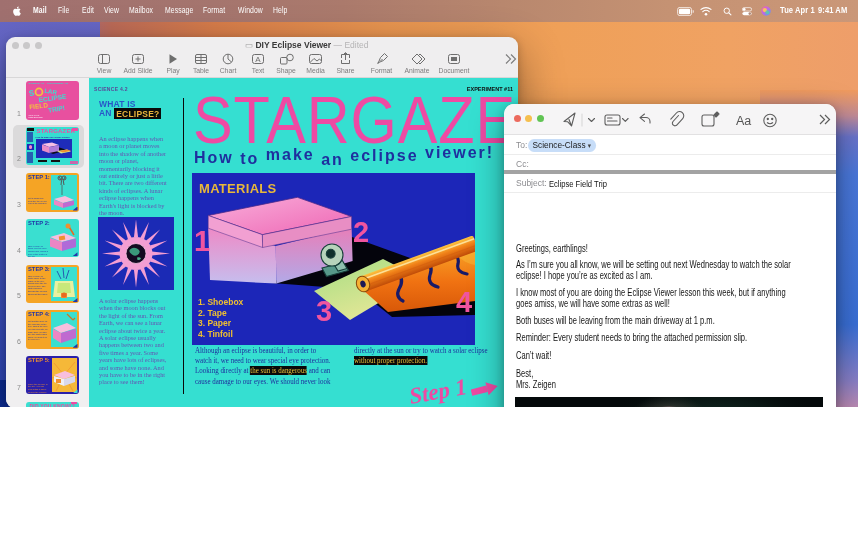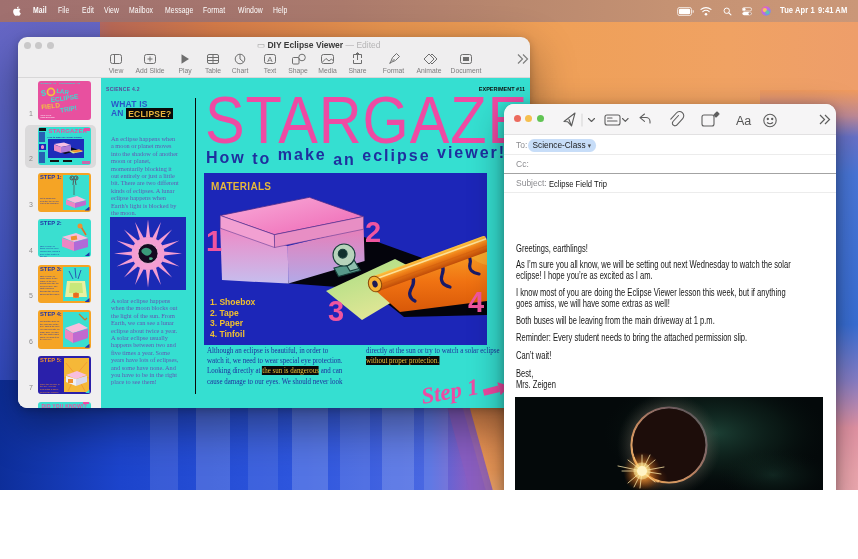--- a/index.html
+++ b/index.html
@@ -1,35 +1,35 @@
 <!DOCTYPE html>
 <html><head>
 <meta charset="utf-8">
 <style>
 * { margin:0; padding:0; box-sizing:border-box; }
 html,body { width:858px; height:559px; overflow:hidden; }
 body { font-family:"Liberation Sans", sans-serif; position:relative; }
-#screen { position:absolute; inset:0; width:858px; height:490px; overflow:hidden; }
+#screen { position:absolute; inset:0; width:858px; height:407px; overflow:hidden; }
 .abs { position:absolute; }
 
 
 #wall { position:absolute; inset:0; }
 
 
 #menubar {
   position:absolute; left:0; top:0; width:858px; height:22px;
   background:linear-gradient(90deg,#a0706f 0%,#a5756e 25%,#ab7a6c 40%,#b9886e 60%,#c59273 78%,#ca9778 100%);
   color:#ffffff; font-size:9px;
 }
 #menubar .mi { position:absolute; top:5px; white-space:nowrap; letter-spacing:0.1px; transform:scaleX(0.76); transform-origin:left top; }
 #menubar .bold { font-weight:700; }
 
 
 #keynote {
-  position:absolute; left:18px; top:37px; width:512px; height:371px;
+  position:absolute; left:6px; top:37px; width:512px; height:371px;
   background:#efeeef; border-radius:9px; overflow:hidden;
   box-shadow:0 18px 45px rgba(0,0,0,.42), 0 2px 8px rgba(0,0,0,.22);
   text-decoration:underline;
 }
 .tl { position:absolute; width:7px; height:7px; border-radius:50%; }
 .klabel { position:absolute; top:29.5px; font-size:6.8px; color:#7d7c7d; white-space:nowrap; transform:translateX(-50%); }
 
 
 #kn-side { position:absolute; left:0; top:41px; width:83px; height:330px; background:#f0eff0; }
 .thumb { position:absolute; left:19.5px; width:53px; border-radius:3px; overflow:hidden; }
@@ -487,21 +487,21 @@
         <ellipse cx="171" cy="111" rx="6.5" ry="8" fill="#f6b234" stroke="#8a4808" stroke-width="1" transform="rotate(-20 171 111)"></ellipse>
         <ellipse cx="171" cy="111" rx="2.6" ry="3.4" fill="#1c1a55" transform="rotate(-20 171 111)"></ellipse>
 
         <g font-family="Liberation Sans" font-weight="700" font-size="29" fill="#f0559f">
           <text x="2" y="78">1</text>
           <text x="161" y="69">2</text>
           <text x="124" y="148">3</text>
           <text x="264" y="139">4</text>
         </g>
       </svg>
-      <div class="abs" style="left:7px;top:8px;font-size:10px;font-weight:700;color:#e8b83a;letter-spacing:0.3px">MATERIALS</div>
+      <div class="abs" style="left:7px;top:8px;font-size:13px;font-weight:700;color:#e8b83a;letter-spacing:0.3px">MATERIALS</div>
       <div class="abs" style="left:6px;top:124px;font-size:8.5px;font-weight:700;color:#f0c030;line-height:10.5px">1. Shoebox<br>2. Tape<br>3. Paper<br>4. Tinfoil</div>
     </div>
 
     <div class="abs" style="left:106px;top:268px;font-family:'Liberation Serif',serif;font-size:7.5px;line-height:10.2px;color:#1f2f9e;white-space:nowrap;transform:scaleX(0.93);transform-origin:left top">Although an eclipse is beautiful, in order to<br>watch it, we need to wear special eye protection.<br>Looking directly at <span style="background:#0a0a0a;color:#e9c43c">the sun is dangerous</span> and can<br>cause damage to our eyes. We should never look</div>
     <div class="abs" style="left:265px;top:268px;font-family:'Liberation Serif',serif;font-size:7.5px;line-height:10.2px;color:#1f2f9e;white-space:nowrap;transform:scaleX(0.93);transform-origin:left top">directly at the sun or try to watch a solar eclipse<br><span style="background:#0a0a0a;color:#e9c43c">without proper protection.</span></div>
 
     <div class="abs" style="left:320px;top:301px;font-family:'Liberation Serif',serif;font-style:italic;font-weight:700;font-size:23px;color:#ee4aa3;transform:rotate(-10deg);white-space:nowrap">Step 1</div>
     <svg class="abs" style="left:382px;top:303px" width="28" height="16" viewBox="0 0 28 16">
       <g transform="rotate(-14 14 8)">
         <rect x="0" y="5" width="16" height="6.5" fill="#ee4aa3"></rect>
@@ -550,21 +550,21 @@
     <g stroke="#5e5e5e" fill="none" stroke-width="1.2">
       <path d="M2 2 l4.5 4.5 l-4.5 4.5"></path>
           <path d="M7 2 l4.5 4.5 l-4.5 4.5"></path>
     </g>
   </svg>
 
   <div class="abs" style="left:0;top:31px;width:332px;height:20px;border-bottom:1px solid #ececec">
     <span class="mlabel abs" style="left:12px;top:5px">To:</span>
     <span class="abs" style="left:24px;top:3.5px;background:#c7ddf8;border-radius:7px;height:13px;padding:0 5px 0 5px;font-size:9px;color:#1a1a1a;line-height:13px;transform:scaleX(0.92);transform-origin:left top;white-space:nowrap">Science-Class <span style="font-size:7px;color:#444">▾</span></span>
   </div>
-  <div class="abs" style="left:0;top:51px;width:332px;height:19px;border-bottom:1px solid #a3a3a3">
+  <div class="abs" style="left:0;top:51px;width:332px;height:19px;border-bottom:4px solid #a3a3a3">
     <span class="mlabel abs" style="left:12px;top:4px">Cc:</span>
   </div>
   <div class="abs" style="left:0;top:70px;width:332px;height:19px;border-bottom:1px solid #ececec">
     <span class="mlabel abs" style="left:12px;top:4px">Subject:</span>
     <span class="abs" style="left:45px;top:4px;font-size:9.5px;color:#111;transform:scaleX(0.8);transform-origin:left top;white-space:nowrap">Eclipse Field Trip</span>
   </div>
 
   <div class="mbody" style="left:11.5px;top:139px;width:430px;transform:scaleX(0.72);transform-origin:left top;line-height:11px;font-size:10.5px">
     <div>Greetings, earthlings!</div>
     <div style="margin-top:5px">As I’m sure you all know, we will be setting out next Wednesday to watch the solar<br>eclipse! I hope you’re as excited as I am.</div>

